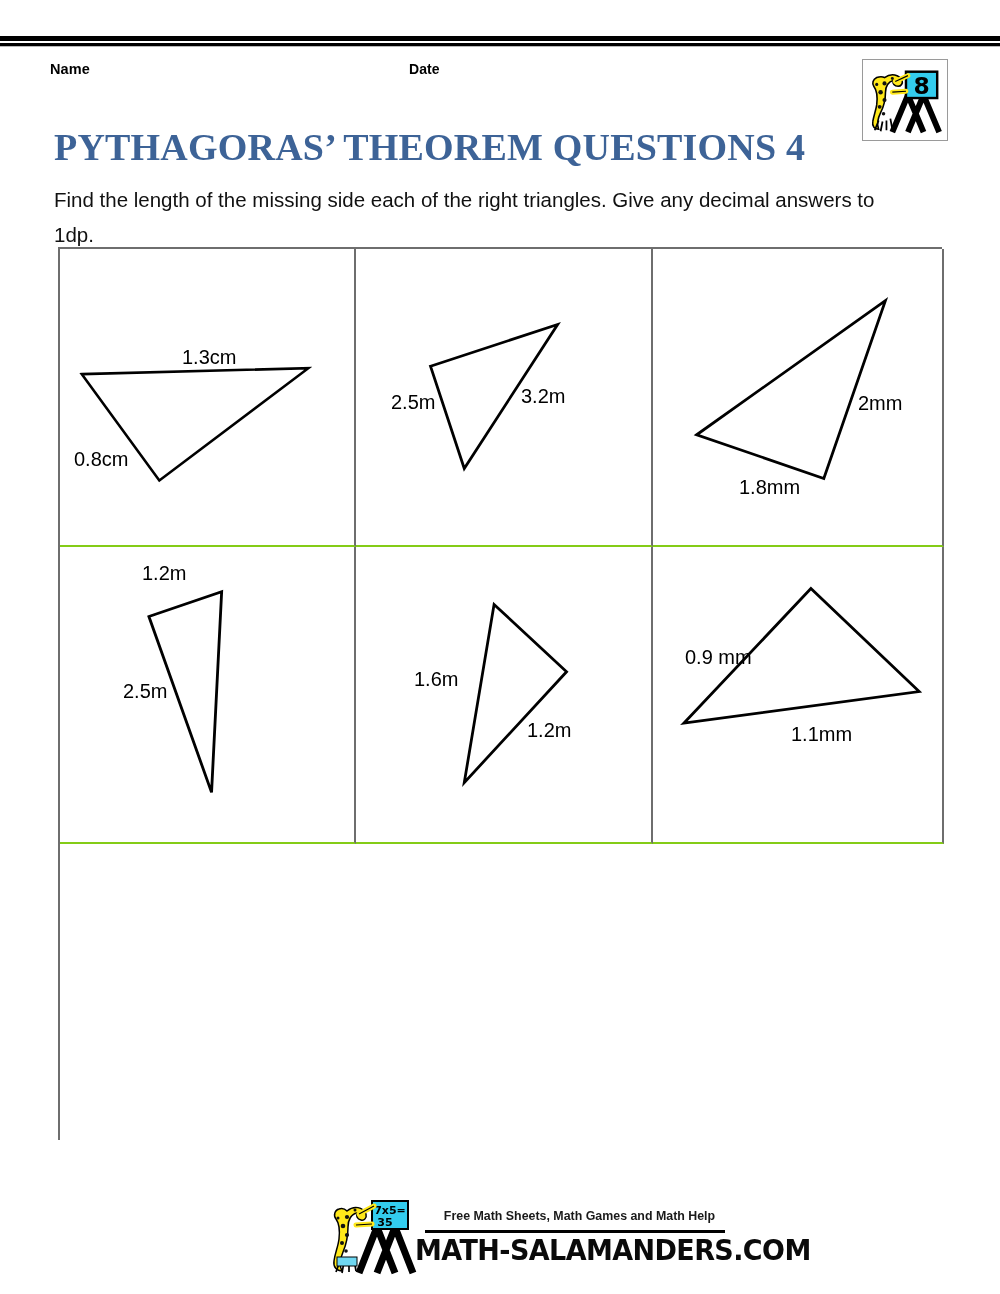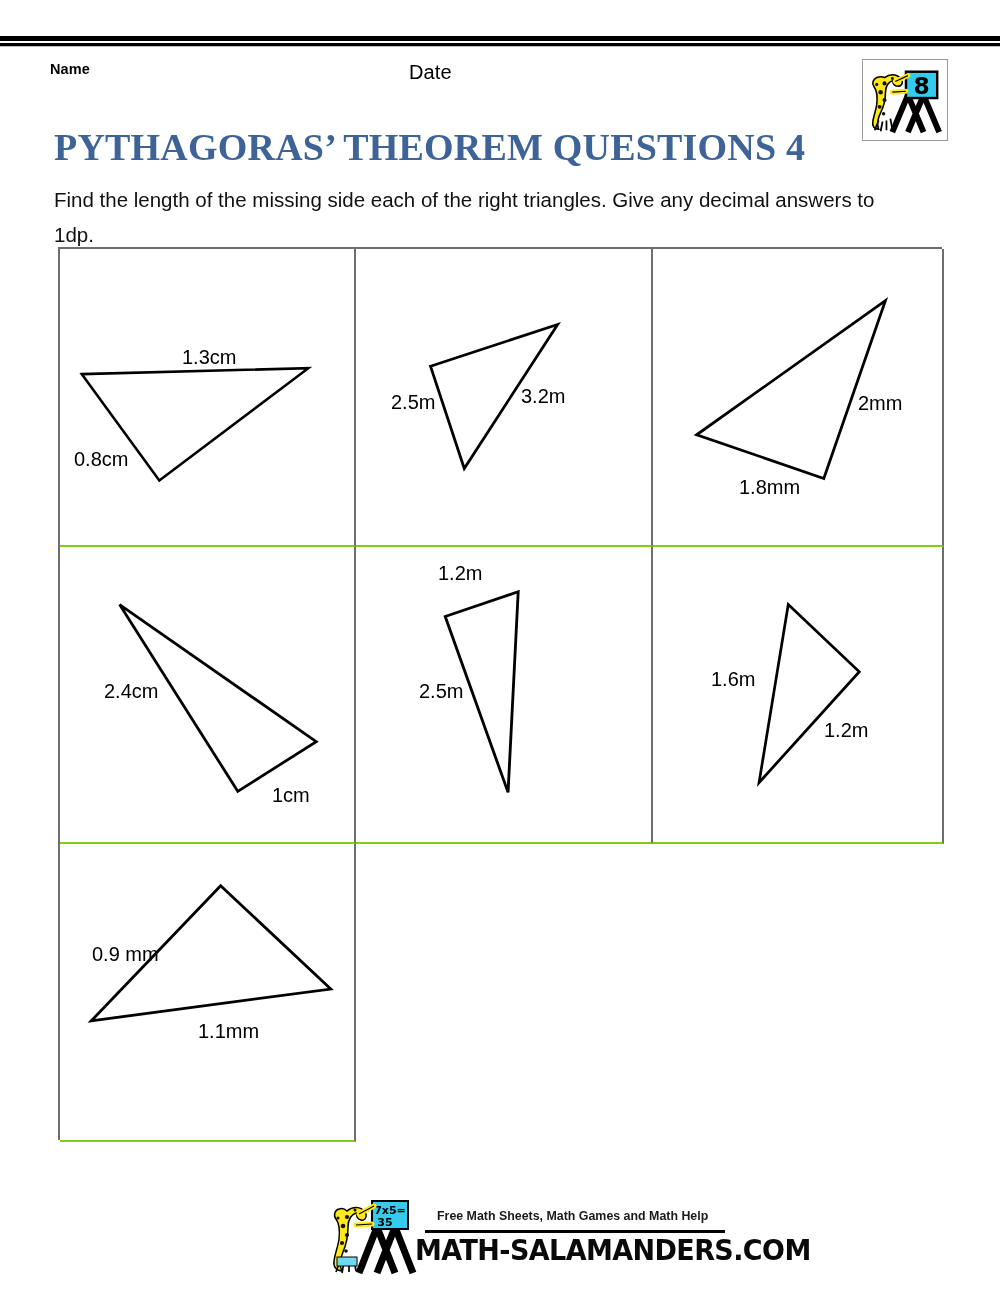--- a/index.html
+++ b/index.html
@@ -45,22 +45,22 @@
     position: absolute;
     left: 50px; top: 61px;
     font-size: 14.5px;
     font-weight: 600;
     letter-spacing: .1px;
     text-align: center;
   }
   .date-label {
     position: absolute;
     left: 409px; top: 61px;
-    font-size: 20px;
-    font-weight: 400;
+    font-size: 14px;
+    font-weight: 700;
     letter-spacing: .1px;
   }
 
   
   .badge {
     position: absolute;
     left: 862px; top: 59px;
     width: 86px; height: 82px;
     border: 1px solid #9a9a9a;
     background: #ffffff;
@@ -127,20 +127,21 @@
   
   .footer {
     position: absolute;
     left: 325px; top: 1197px;
     width: 395px; height: 80px;
   }
   .footer-tagline {
     position: absolute;
     left: 112px; top: 12px;
     width: 285px;
+    text-align: center;
     font-size: 12.4px;
     font-weight: bold;
     color: #1a1a1a;
     white-space: nowrap;
   }
   .footer-rule {
     position: absolute;
     left: 100px; top: 33px;
     width: 300px; height: 3px;
     background: #000;
@@ -229,27 +230,20 @@
   </div>
 
   <div class="q-cell">
     <svg viewBox="0 0 291 298" preserveAspectRatio="none">
       <polygon points="44,187 234,52 172,231" fill="#ffffff" stroke="#000" stroke-width="2.8" stroke-linejoin="miter"></polygon>
     </svg>
     <span class="side-label" style="left:205px; top:144px;">2mm</span>
     <span class="side-label" style="left:86px; top:228px;">1.8mm</span>
   </div>
 
-  <div class="q-cell">
-    <svg viewBox="0 0 296 297" preserveAspectRatio="none">
-      <polygon points="60,58 258,196 179,246" fill="#ffffff" stroke="#000" stroke-width="2.8" stroke-linejoin="miter"></polygon>
-    </svg>
-    <span class="side-label" style="left:44px; top:134px;">2.4cm</span>
-    <span class="side-label" style="left:212px; top:238px;">1cm</span>
-  </div>
 
 
   <div class="q-cell">
     <svg viewBox="0 0 291 297" preserveAspectRatio="none">
       <polygon points="88,70 160,45 150,247" fill="#ffffff" stroke="#000" stroke-width="2.8" stroke-linejoin="miter"></polygon>
     </svg>
     <span class="side-label" style="left:82px; top:16px;">1.2m</span>
     <span class="side-label" style="left:63px; top:134px;">2.5m</span>
   </div>
 

